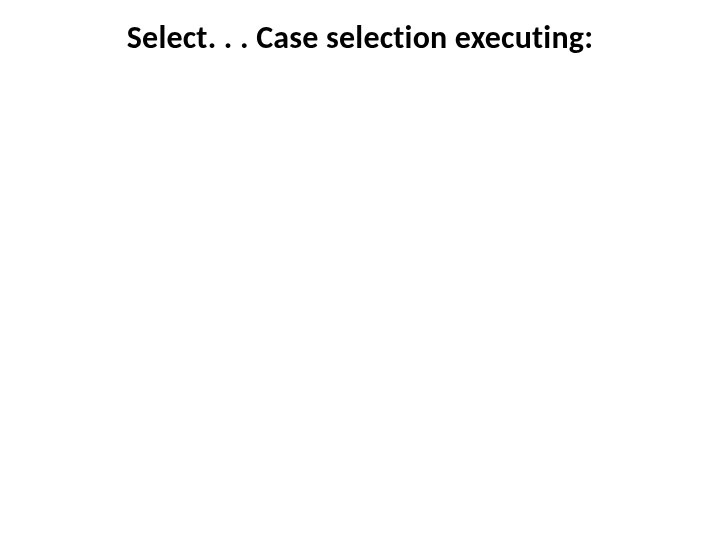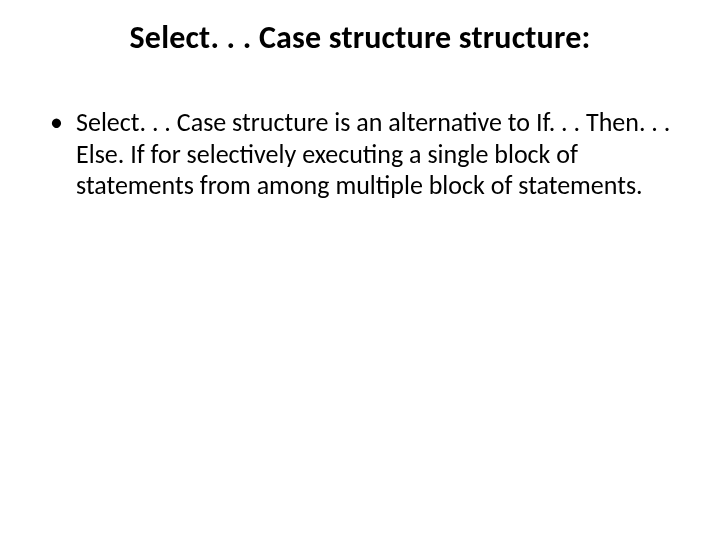--- a/index.html
+++ b/index.html
@@ -45,22 +45,15 @@
     left: 4px;
     top: 0;
     font-size: 26px;
     line-height: 1.22;
   }
 </style>
 </head>
 <body>
 
 <div class="slide">
-  <h1 class="title">Select. . . Case structure structure:</h1>
+  <h1 class="title">Select. . . Case selection executing:</h1>
 
-  <div class="body">
-    <ul class="bullets">
-      <li>
-        <span>Select. . . Case structure is an alternative to If. . . Then. . . Else. If for selectively executing a single block of statements from among multiple block of statements.</span>
-      </li>
-    </ul>
-  </div>
 </div>
 
 </body></html>

